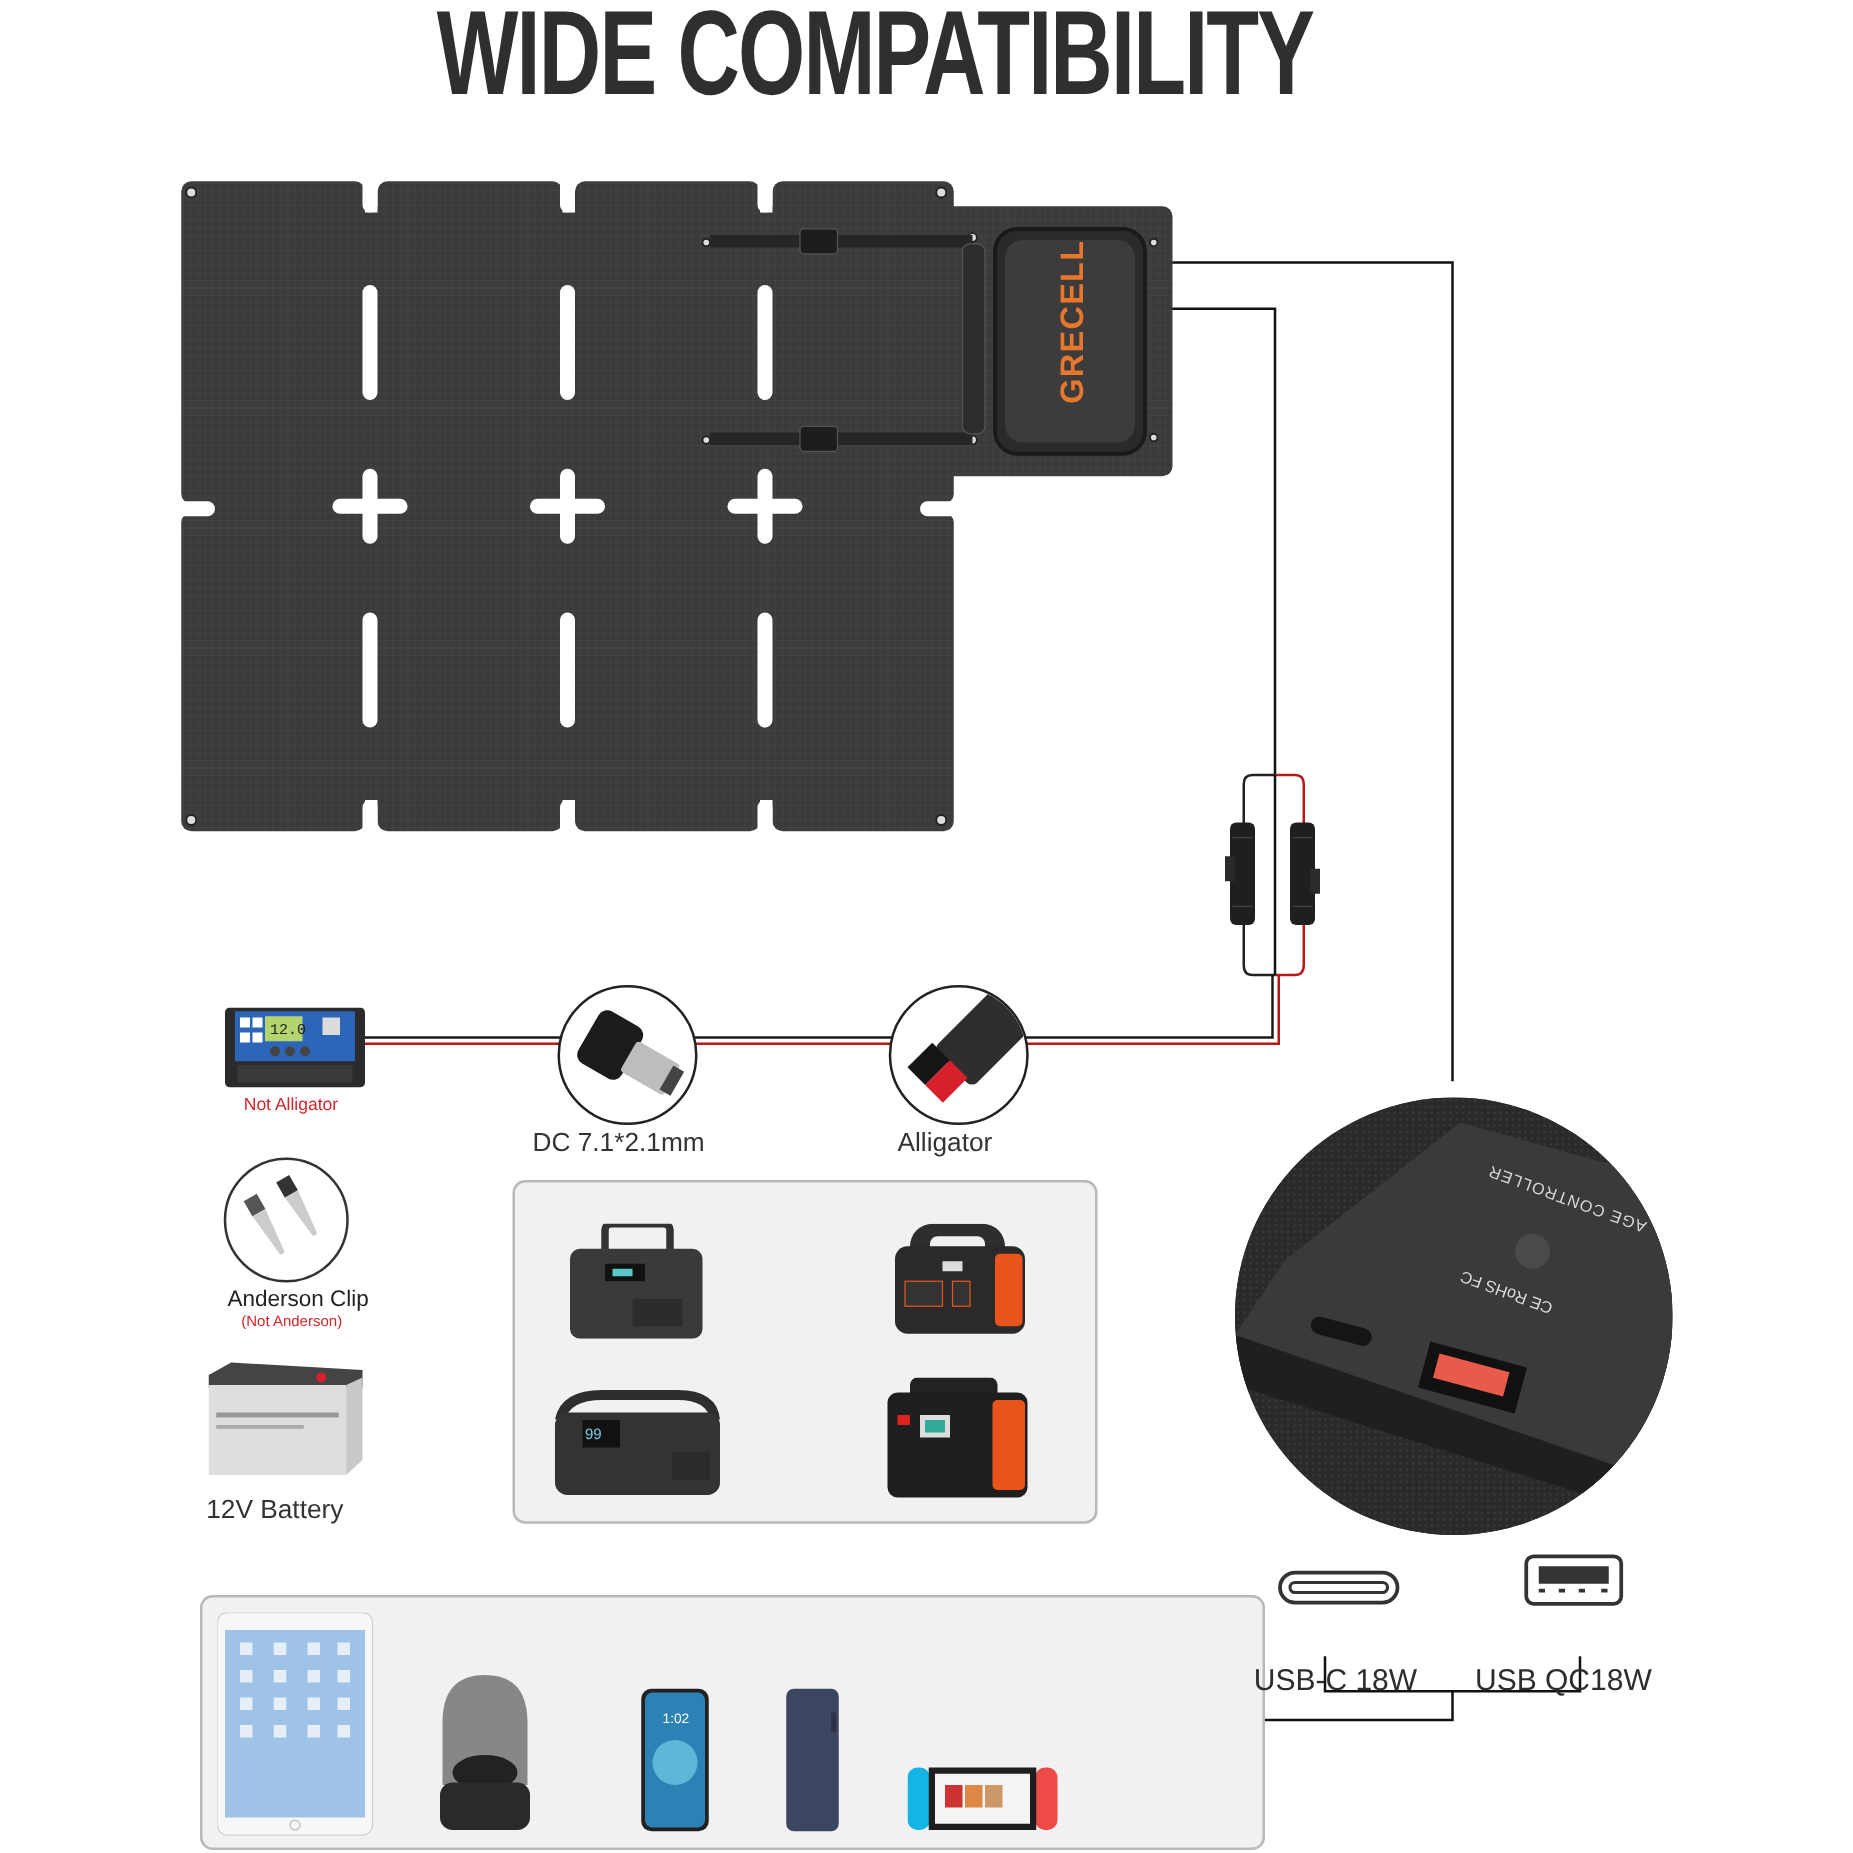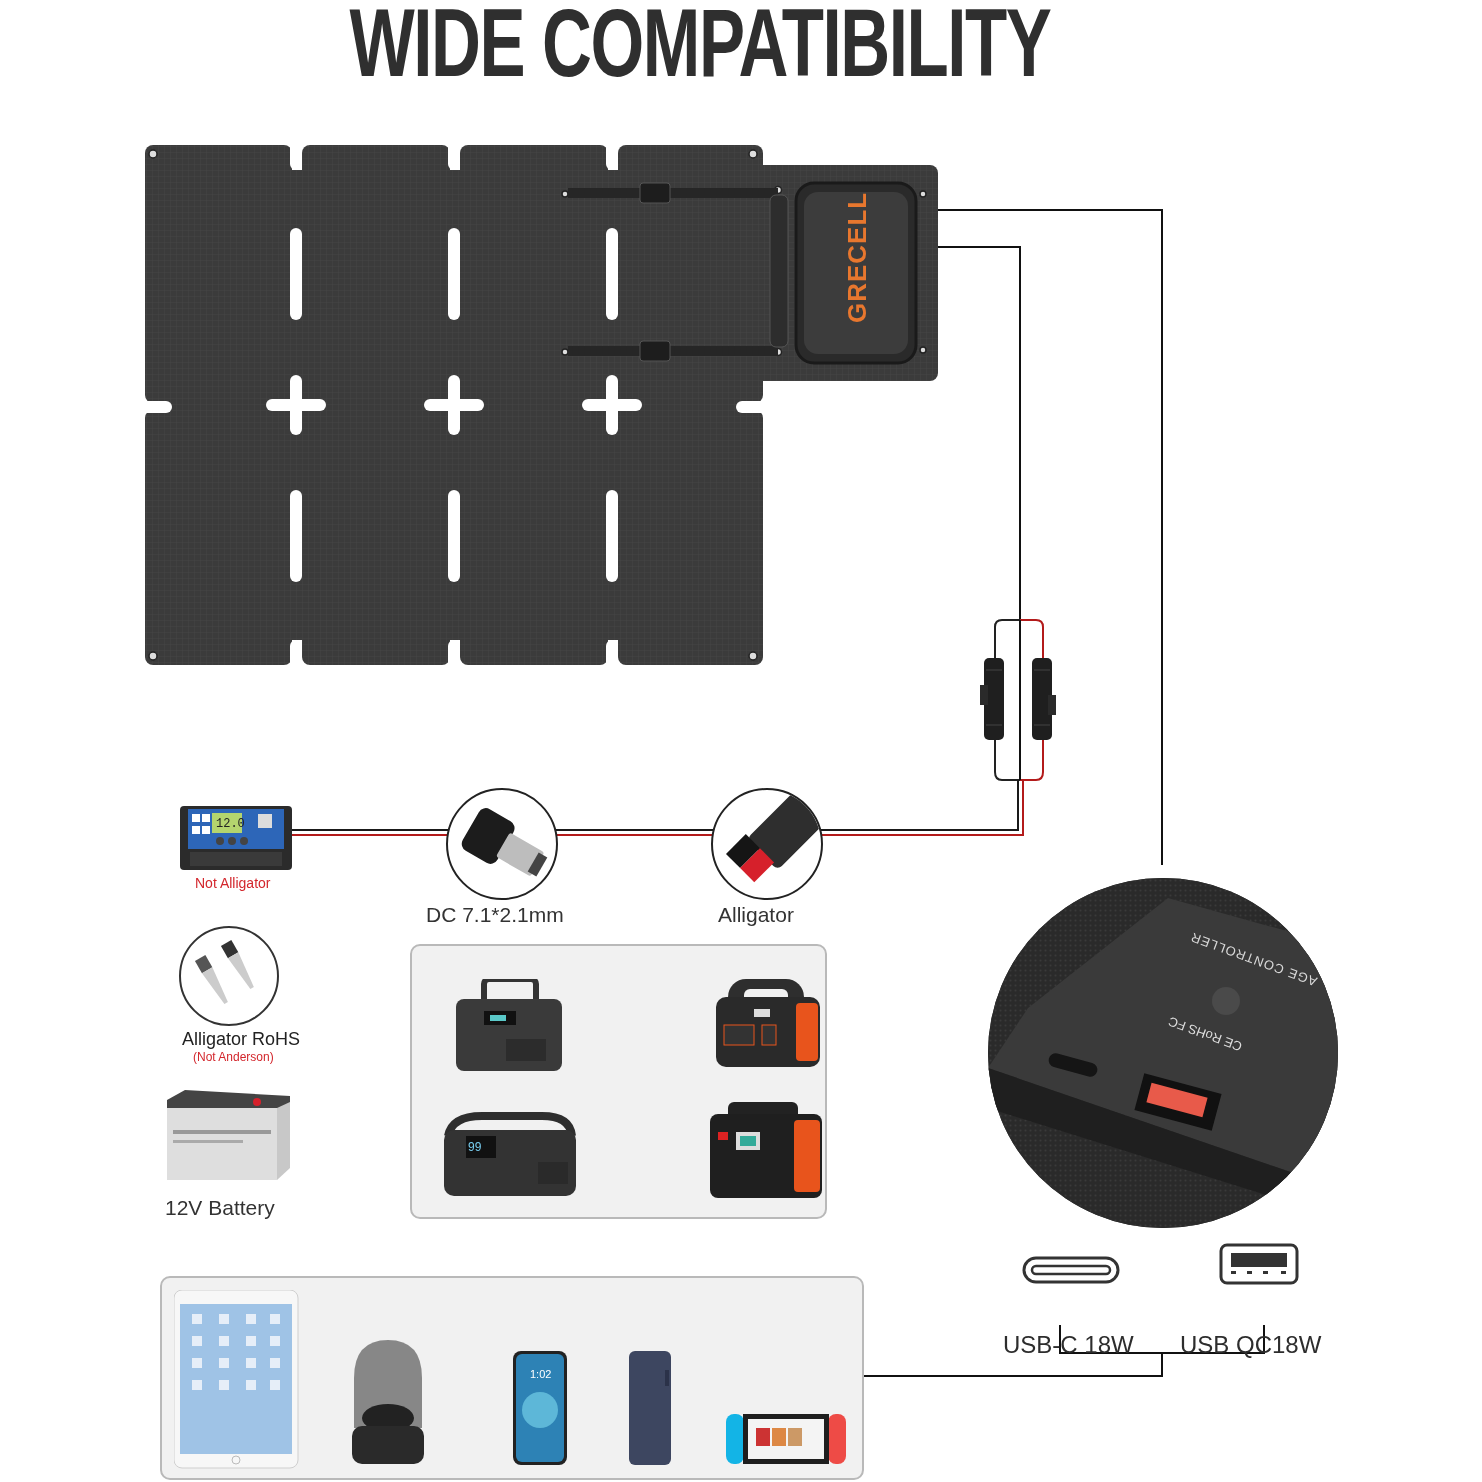--- a/index.html
+++ b/index.html
@@ -183,34 +183,34 @@
 <div class="abs" style="left:179px;top:926px;width:96px;height:96px;border:2px solid #333;border-radius:50%;background:#fff;overflow:hidden">
   <svg width="96" height="96">
     <g transform="rotate(-30 48 48)">
       <rect x="26" y="18" width="12" height="14" fill="#555"></rect>
         <polygon points="26,32 38,32 34,70 30,70" fill="#ccc"></polygon>
       <rect x="56" y="18" width="12" height="14" fill="#333"></rect>
         <polygon points="56,32 68,32 64,70 60,70" fill="#ccc"></polygon>
     </g>
   </svg>
 </div>
-<div class="abs label" style="left:182px;top:1029px;font-size:18px;color:#222">Alligator RoHS</div>
+<div class="abs label" style="left:182px;top:1029px;font-size:18px;color:#222">Anderson Clip</div>
 <div class="abs label-red" style="left:193px;top:1050px;font-size:12px">(Not Anderson)</div>
 
 <svg class="abs" style="left:165px;top:1088px" width="128" height="95">
   <polygon points="2,12 20,2 125,8 125,22 2,22" fill="#444"></polygon>
   <rect x="2" y="20" width="110" height="72" fill="#dedede"></rect>
   <polygon points="112,20 125,14 125,80 112,92" fill="#c8c8c8"></polygon>
   <rect x="8" y="42" width="98" height="4" fill="#999"></rect>
     <rect x="8" y="52" width="70" height="3" fill="#aaa"></rect>
   <circle cx="92" cy="14" r="4" fill="#d6202b"></circle>
 </svg>
 <div class="abs label" style="left:165px;top:1196px">12V Battery</div>
 
-<div class="abs box" style="left:410px;top:944px;width:417px;height:275px">
+<div class="abs box" style="left:410px;top:944px;width:468px;height:275px">
   <svg class="abs" style="left:44px;top:33px" width="108" height="92">
     <rect x="28" y="0" width="52" height="26" rx="5" fill="none" stroke="#333" stroke-width="6"></rect>
     <rect x="0" y="20" width="106" height="72" rx="8" fill="#3a3a3a"></rect>
     <rect x="28" y="32" width="32" height="14" fill="#111"></rect>
       <rect x="34" y="36" width="16" height="6" fill="#5ac8c8"></rect>
     <rect x="50" y="60" width="40" height="22" fill="#2c2c2c"></rect>
   </svg>
   <svg class="abs" style="left:302px;top:33px" width="108" height="92">
     <rect x="14" y="0" width="76" height="40" rx="18" fill="#2e2e2e"></rect>
       <rect x="30" y="10" width="44" height="14" rx="6" fill="#f1f1f1"></rect>
@@ -230,21 +230,21 @@
   <svg class="abs" style="left:296px;top:156px" width="118" height="98">
     <rect x="20" y="0" width="70" height="24" rx="6" fill="#222"></rect>
     <rect x="2" y="12" width="112" height="84" rx="8" fill="#1f1f1f"></rect>
     <rect x="86" y="18" width="26" height="72" rx="4" fill="#e8541c"></rect>
     <rect x="28" y="30" width="24" height="18" fill="#ddd"></rect>
       <rect x="32" y="34" width="16" height="10" fill="#3a9"></rect>
     <rect x="10" y="30" width="10" height="8" fill="#d22"></rect>
   </svg>
 </div>
 
-<div class="abs box" style="left:160px;top:1276px;width:704px;height:204px">
+<div class="abs box" style="left:160px;top:1276px;width:852px;height:204px">
   <svg class="abs" style="left:12px;top:12px" width="126" height="180">
     <rect x="0" y="0" width="124" height="178" rx="8" fill="#f7f7f7" stroke="#cfcfcf"></rect>
     <rect x="6" y="14" width="112" height="150" fill="#9fc3e6"></rect>
     <g fill="#e6eef8">
       <rect x="18" y="24" width="10" height="10"></rect>
         <rect x="45" y="24" width="10" height="10"></rect>
         <rect x="72" y="24" width="10" height="10"></rect>
         <rect x="96" y="24" width="10" height="10"></rect>
       <rect x="18" y="46" width="10" height="10"></rect>
         <rect x="45" y="46" width="10" height="10"></rect>

